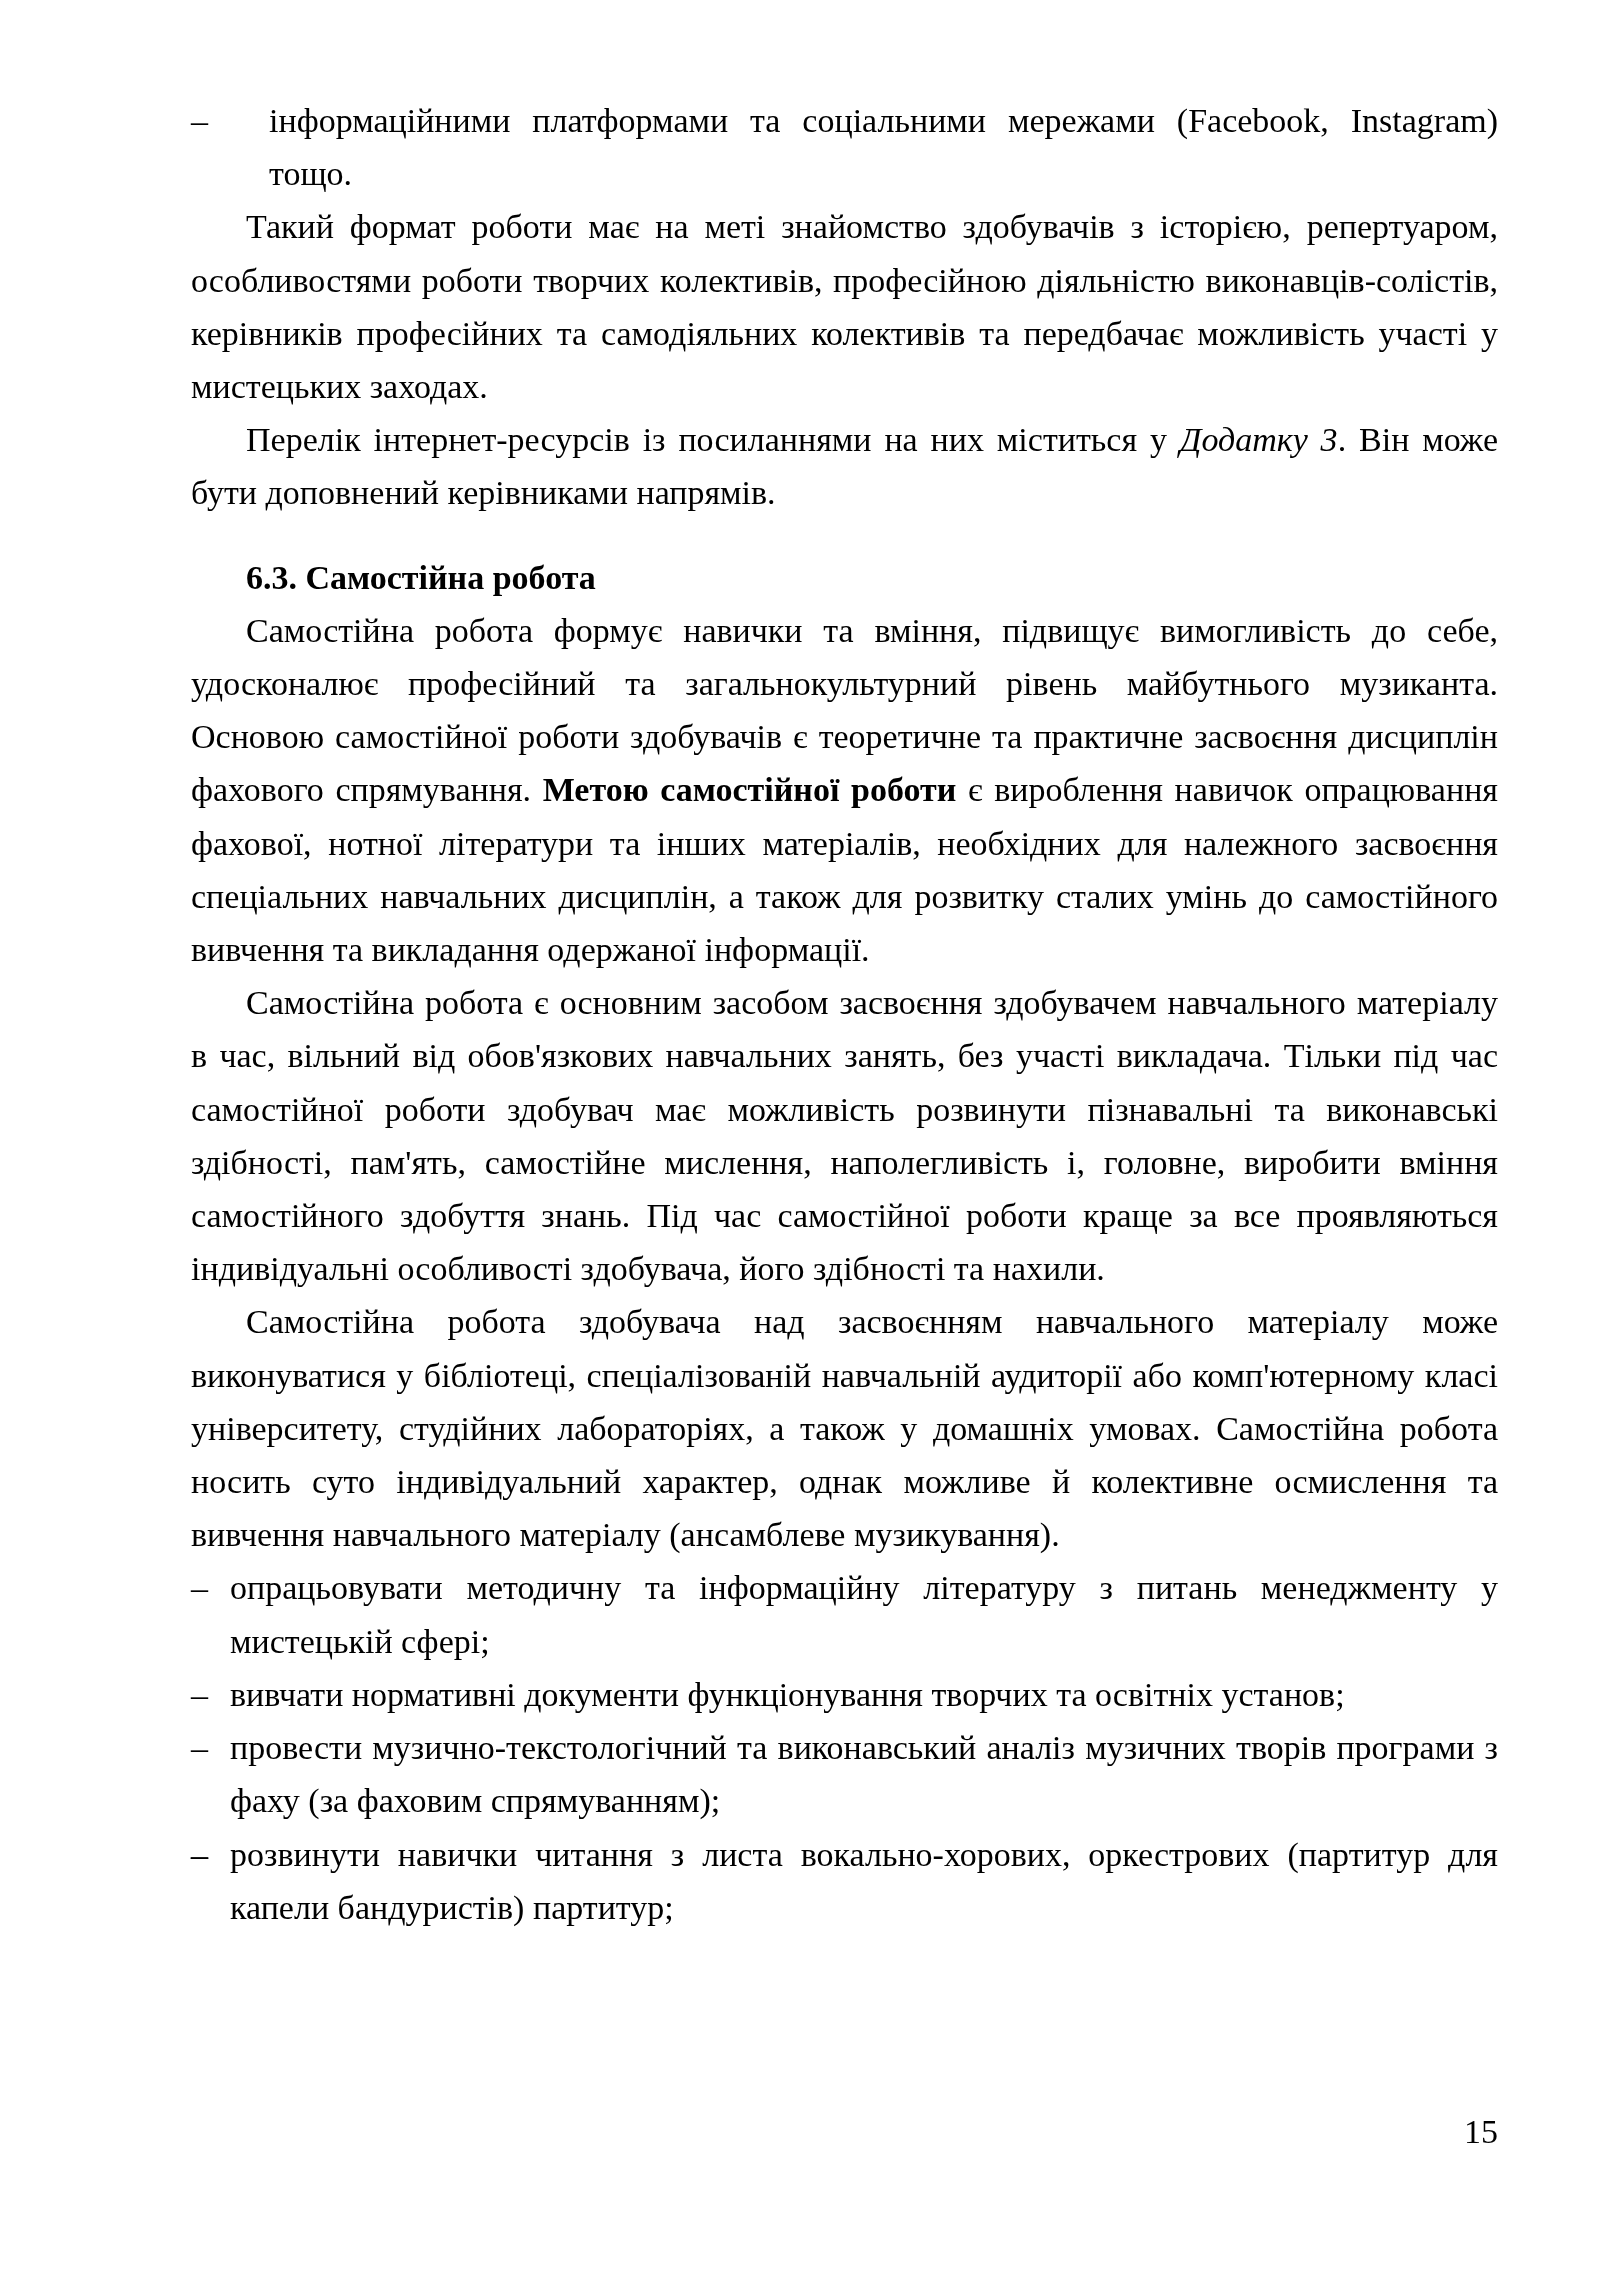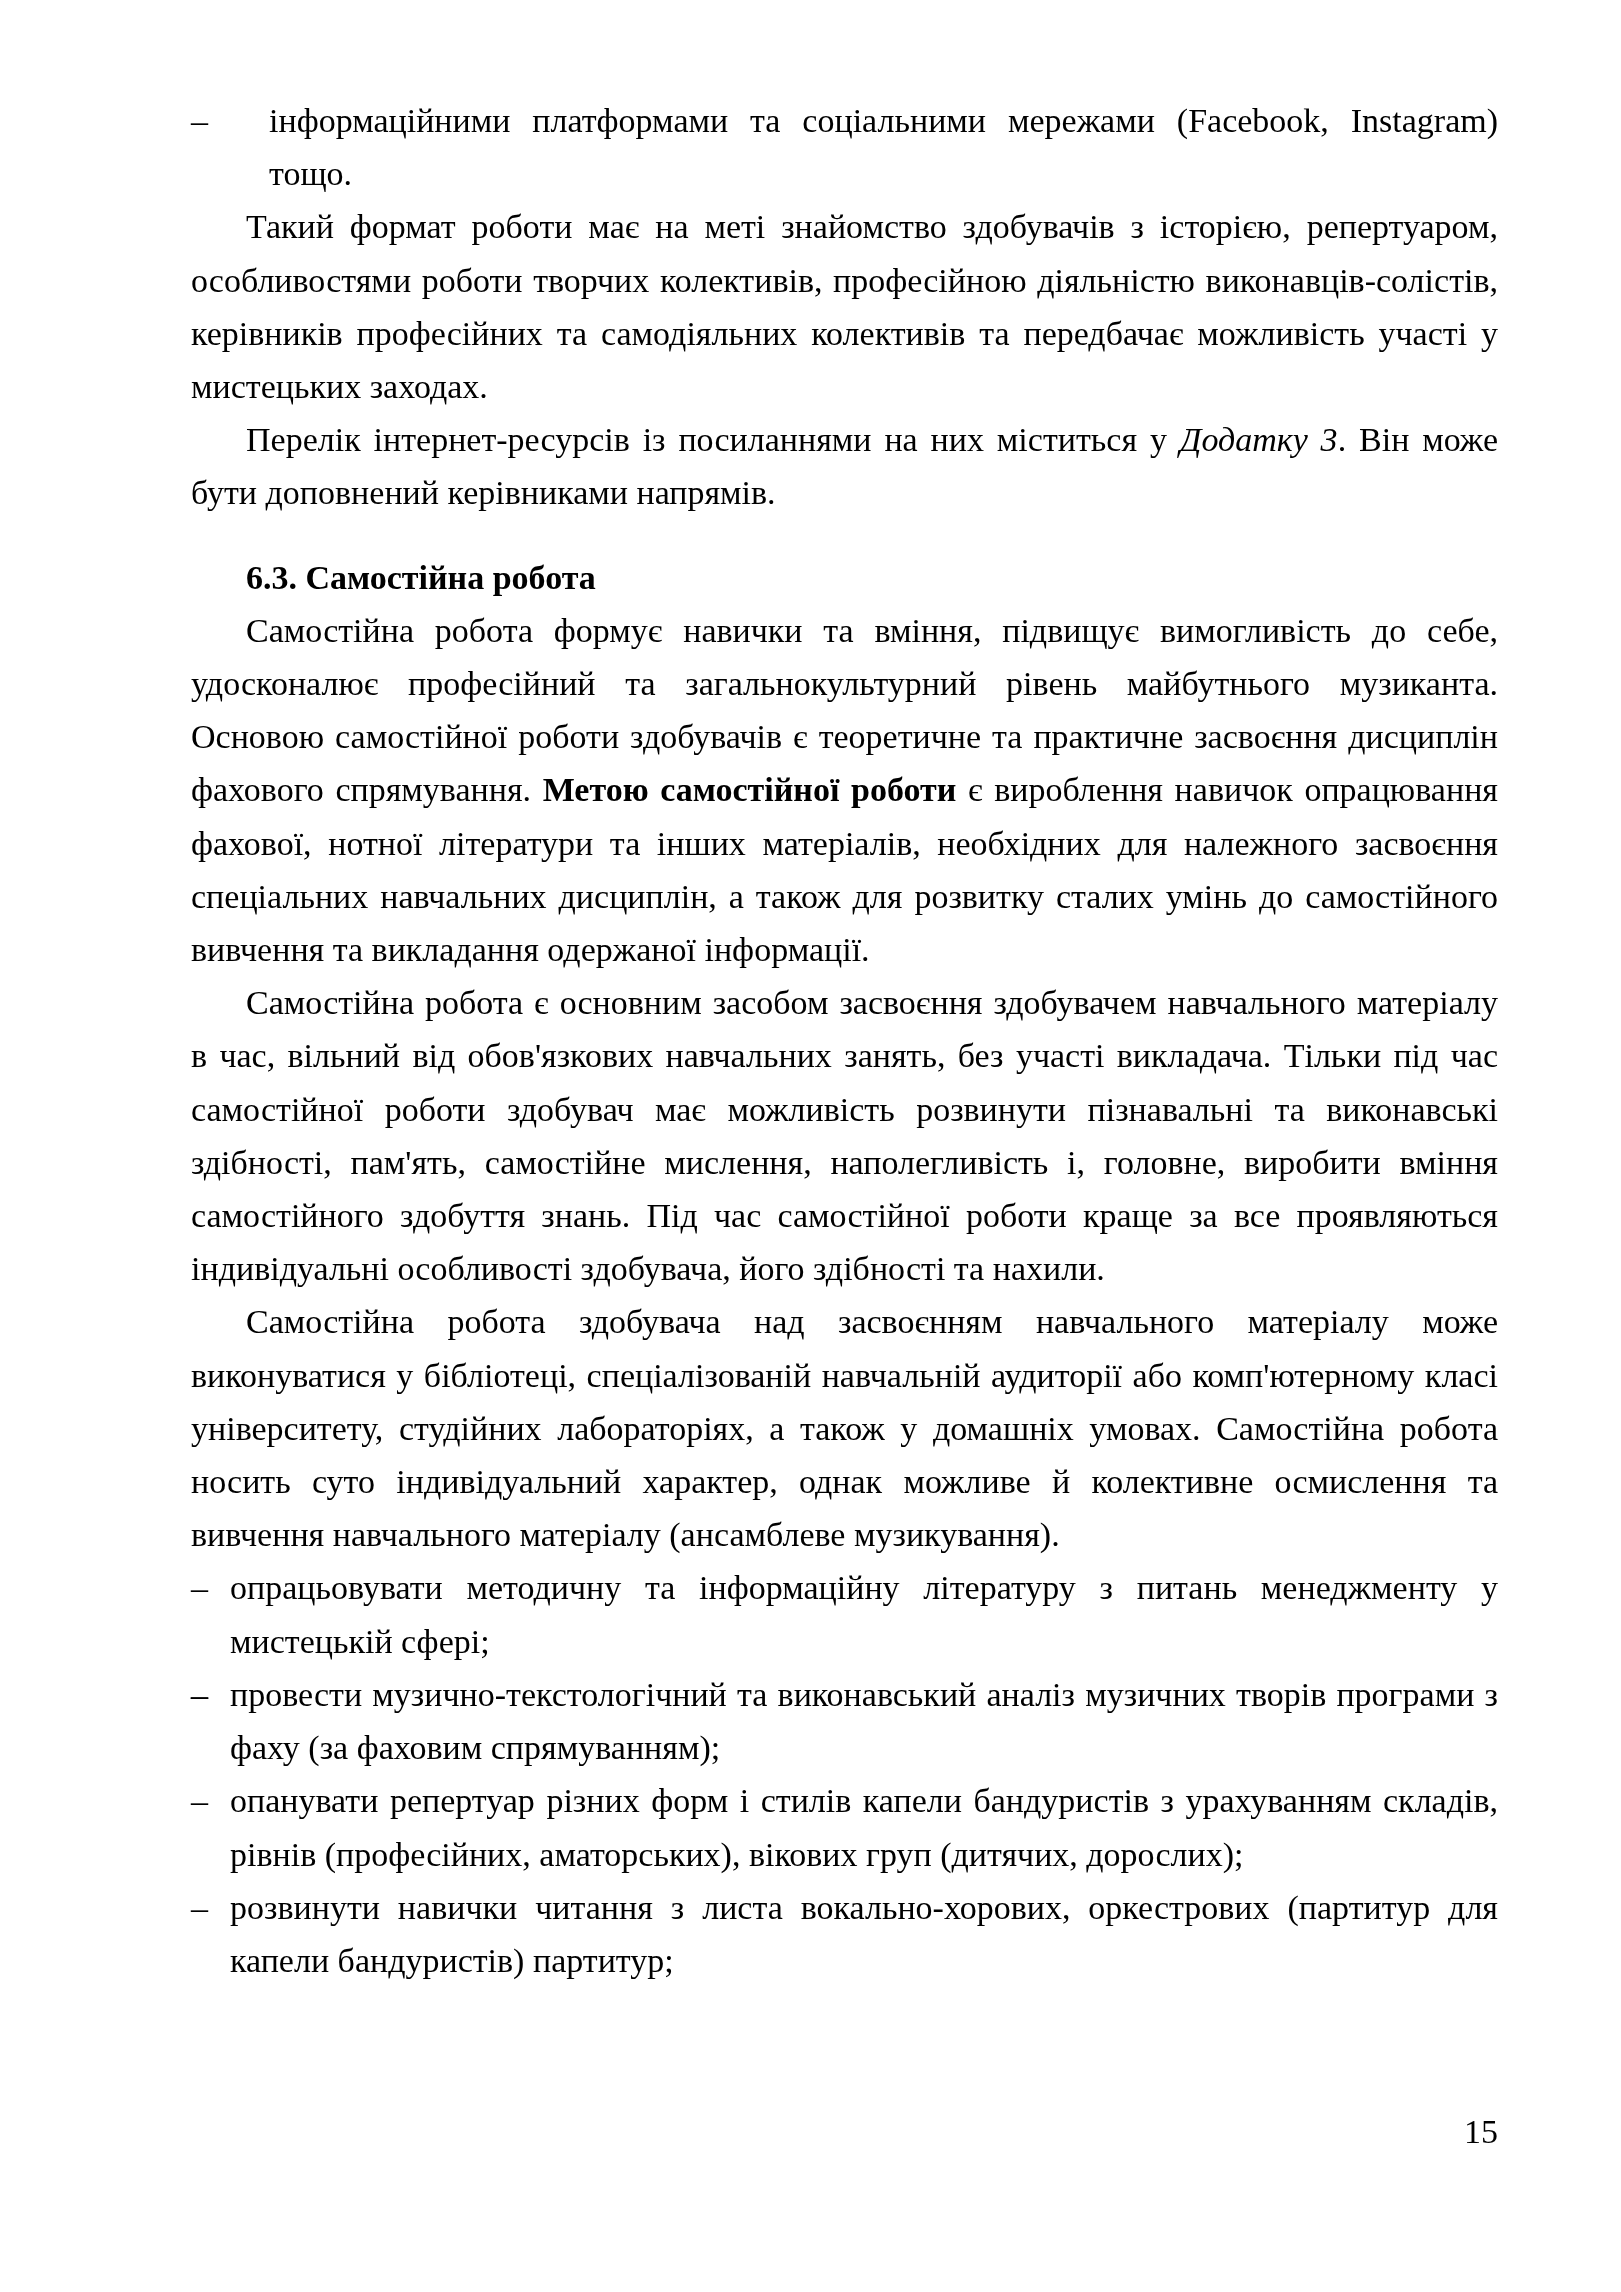--- a/index.html
+++ b/index.html
@@ -110,27 +110,27 @@
     <p class="para indent">Самостійна робота є основним засобом засвоєння здобувачем навчального матеріалу в час, вільний від обов'язкових навчальних занять, без участі викладача. Тільки під час самостійної роботи здобувач має можливість розвинути пізнавальні та виконавські здібності, пам'ять, самостійне мислення, наполегливість і, головне, виробити вміння самостійного здобуття знань. Під час самостійної роботи краще за все проявляються індивідуальні особливості здобувача, його здібності та нахили.</p>
 
     <p class="para indent">Самостійна робота здобувача над засвоєнням навчального матеріалу може виконуватися у бібліотеці, спеціалізованій навчальній аудиторії або комп'ютерному класі університету, студійних лабораторіях, а також у домашніх умовах. Самостійна робота носить суто індивідуальний характер, однак можливе й колективне осмислення та вивчення навчального матеріалу (ансамблеве музикування).</p>
 
 
     <ul class="dash-list bottom-list">
       <li class="dash-item">
         <span class="dash-marker">–</span><span>опрацьовувати методичну та інформаційну літературу з питань менеджменту у мистецькій сфері;</span>
       </li>
       <li class="dash-item">
-        <span class="dash-marker">–</span>
+        <span class="dash-marker">–</span><span>вивчати нормативні документи функціонування творчих та освітніх установ;</span>
       </li>
       <li class="dash-item">
         <span class="dash-marker">–</span><span>провести музично-текстологічний та виконавський аналіз музичних творів програми з фаху (за фаховим спрямуванням);</span>
       </li>
       <li class="dash-item">
-        <span class="dash-marker">–</span><span>опанувати репертуар різних форм і стилів капели бандуристів з урахуванням складів, рівнів (професійних, аматорських),  вікових груп (дитячих, дорослих);</span>
+        <span class="dash-marker">–</span>
       </li>
       <li class="dash-item">
         <span class="dash-marker">–</span><span>розвинути навички читання з листа вокально-хорових, оркестрових (партитур для капели бандуристів) партитур;</span>
       </li>
     </ul>
 
   </div>
 
   <div class="page-number">15</div>
 </div>

